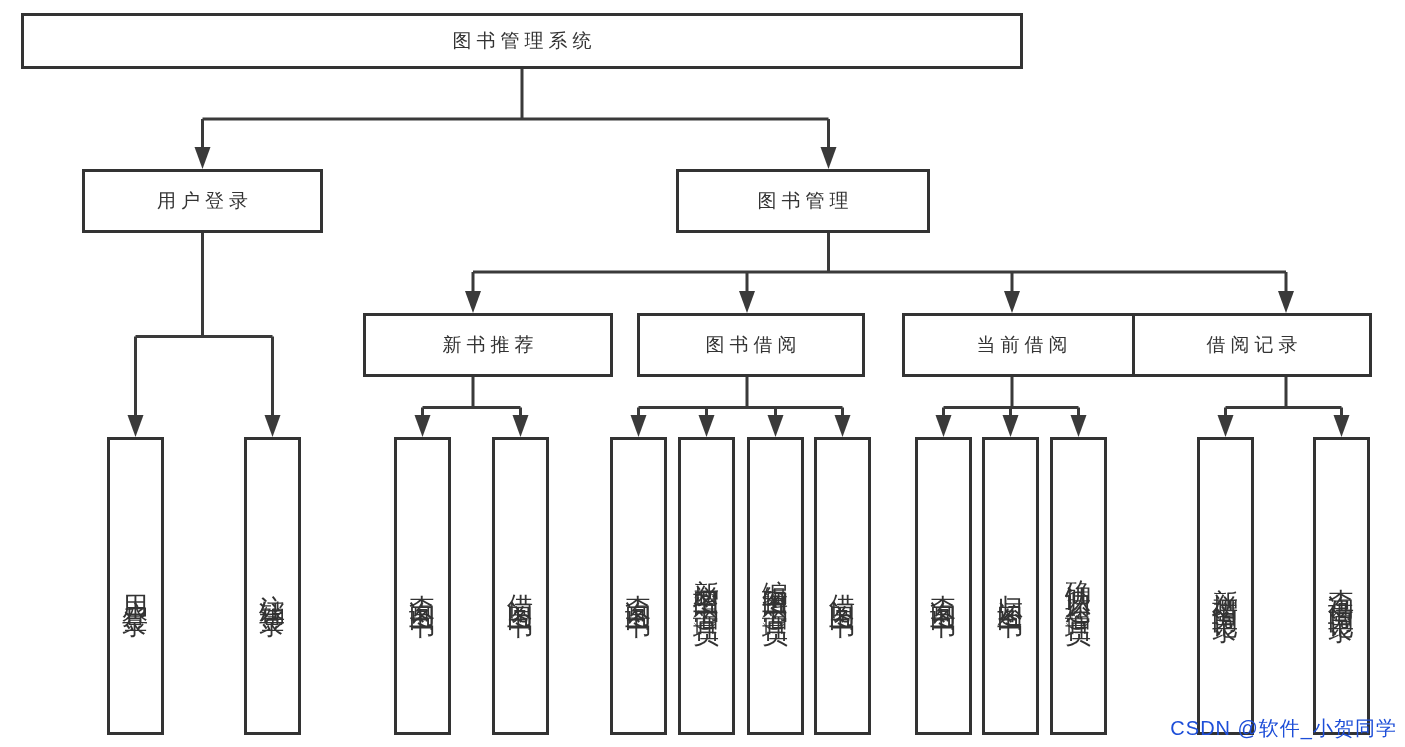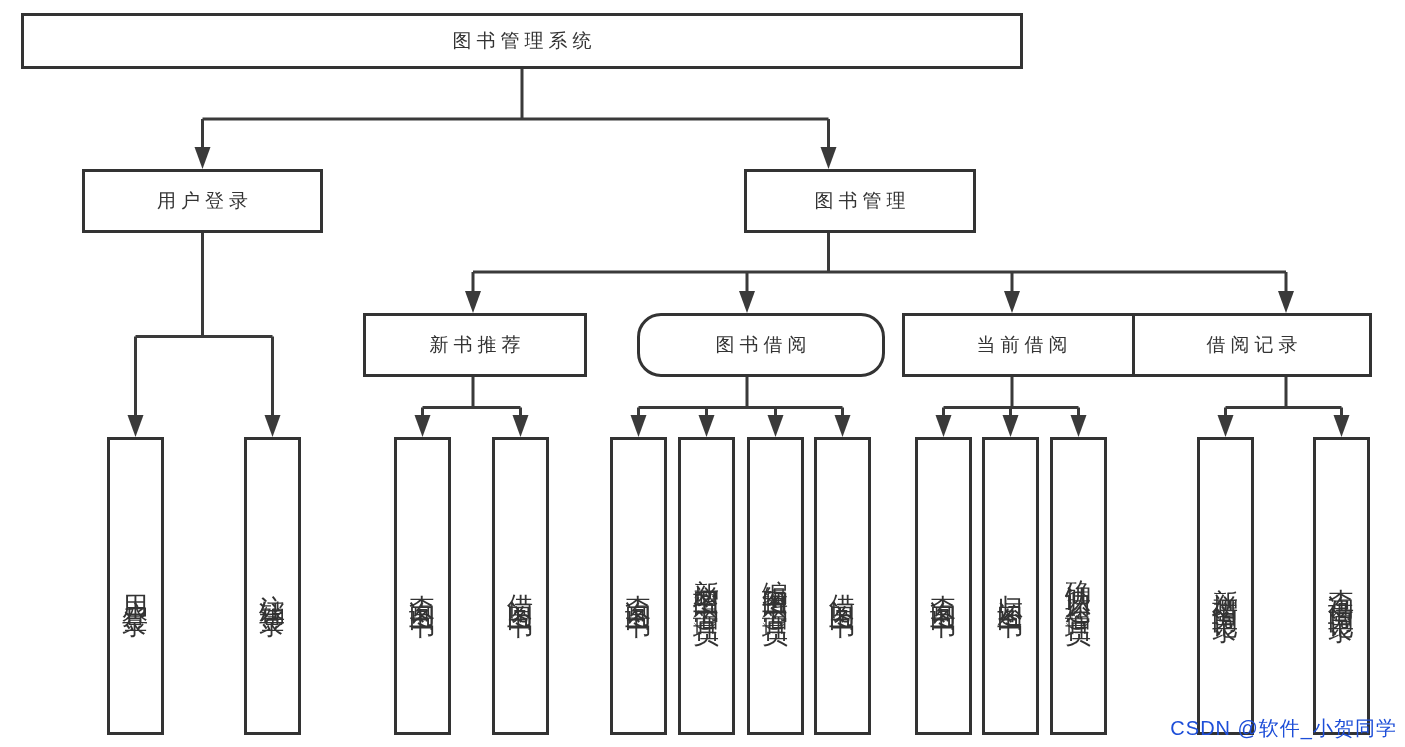--- a/index.html
+++ b/index.html
@@ -103,24 +103,24 @@
       <polygon points="1002.5,415 1018.5,415 1010.5,437"></polygon>
       <polygon points="1070.5,415 1086.5,415 1078.5,437"></polygon>
       <polygon points="1217.5,415 1233.5,415 1225.5,437"></polygon>
       <polygon points="1333.5,415 1349.5,415 1341.5,437"></polygon>
     </g>
   </svg>
 
   <div class="node hnode" style="left:21px; top:13px; width:1002px; height:56px;">图书管理系统</div>
 
   <div class="node hnode" style="left:82px; top:169px; width:241px; height:64px;">用户登录</div>
-  <div class="node hnode" style="left:744px; top:169px; width:232px; height:64px;">图书管理</div>
+  <div class="node hnode" style="left:676px; top:169px; width:254px; height:64px;">图书管理</div>
 
-  <div class="node hnode" style="left:363px; top:313px; width:224px; height:64px;">新书推荐</div>
-  <div class="node hnode" style="left:637px; top:313px; width:248px; height:64px;border-radius:24px;">图书借阅</div>
+  <div class="node hnode" style="left:363px; top:313px; width:250px; height:64px;">新书推荐</div>
+  <div class="node hnode" style="left:637px; top:313px; width:228px; height:64px;">图书借阅</div>
   <div class="node hnode" style="left:902px; top:313px; width:240px; height:64px;">当前借阅</div>
   <div class="node hnode" style="left:1132px; top:313px; width:240px; height:64px;">借阅记录</div>
 
   <div class="node vnode" style="left:107px;">
     <span class="vtext">用户登录</span>
   </div>
   <div class="node vnode" style="left:244px;">
     <span class="vtext">注销登录</span>
   </div>
 

